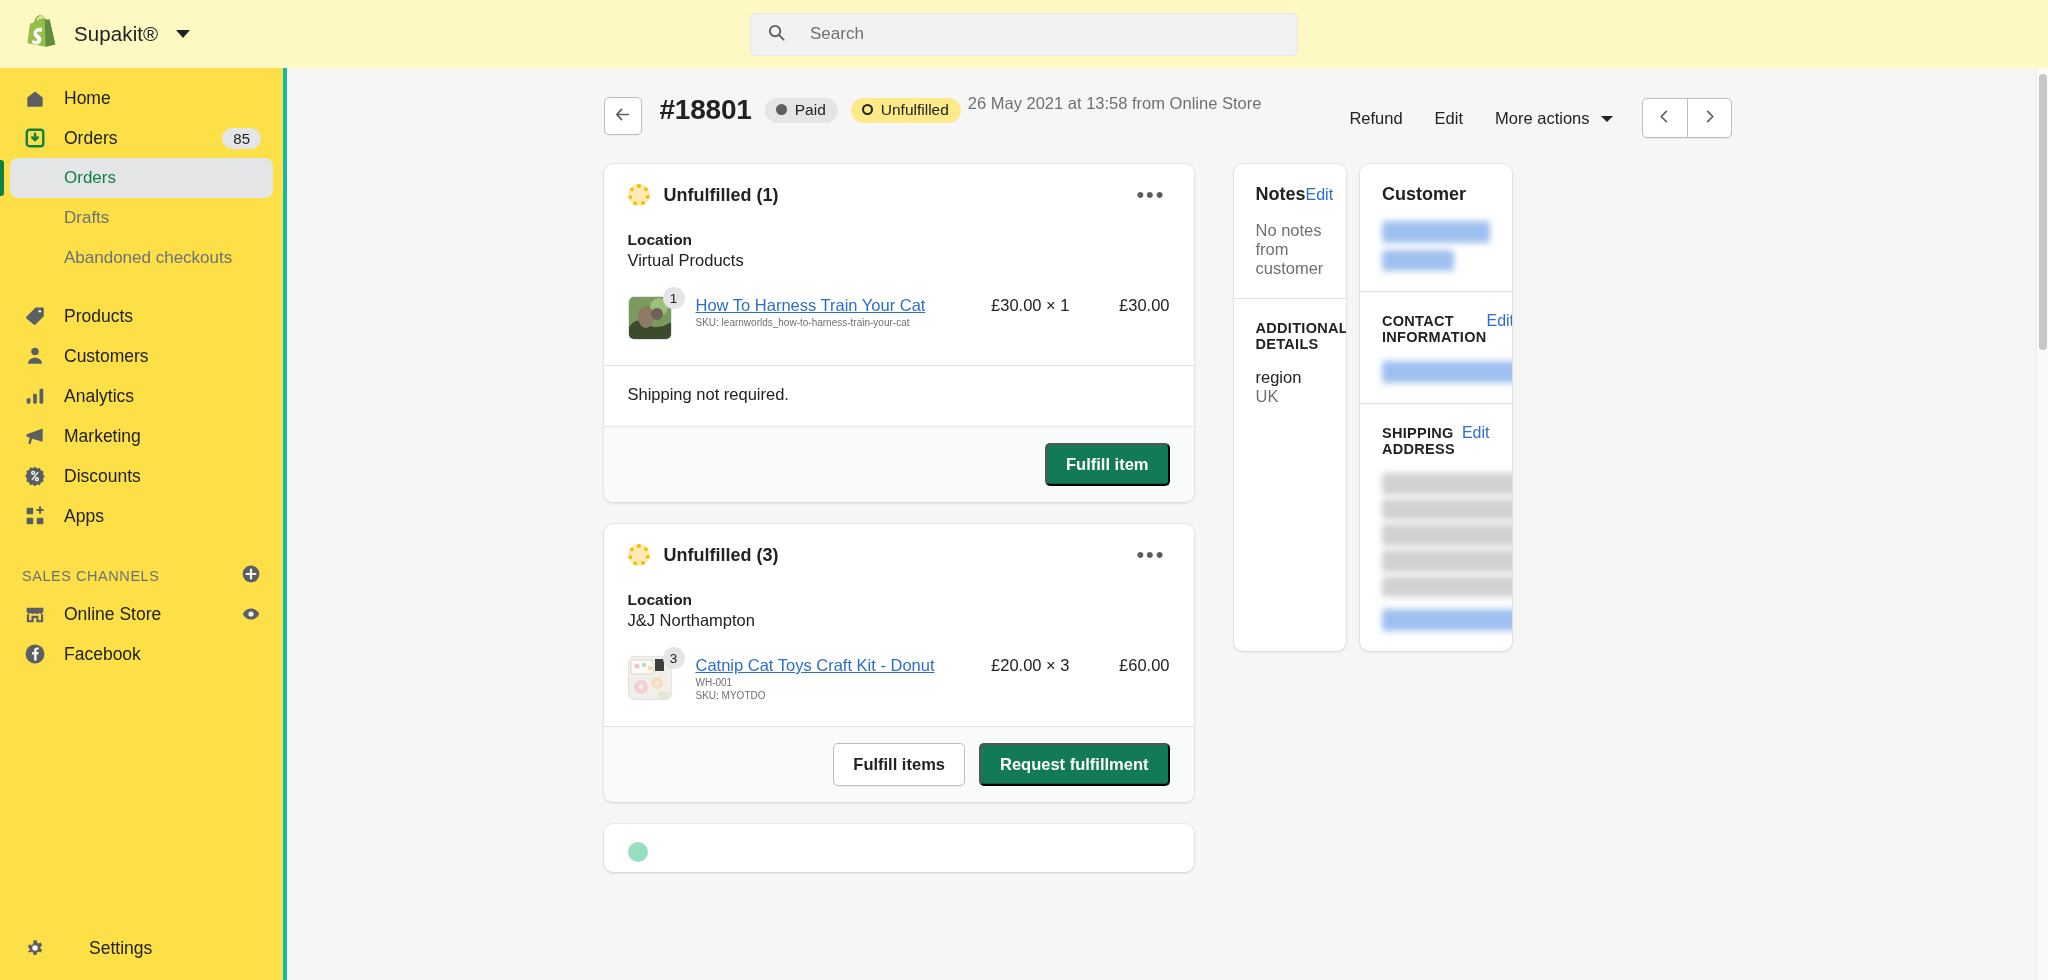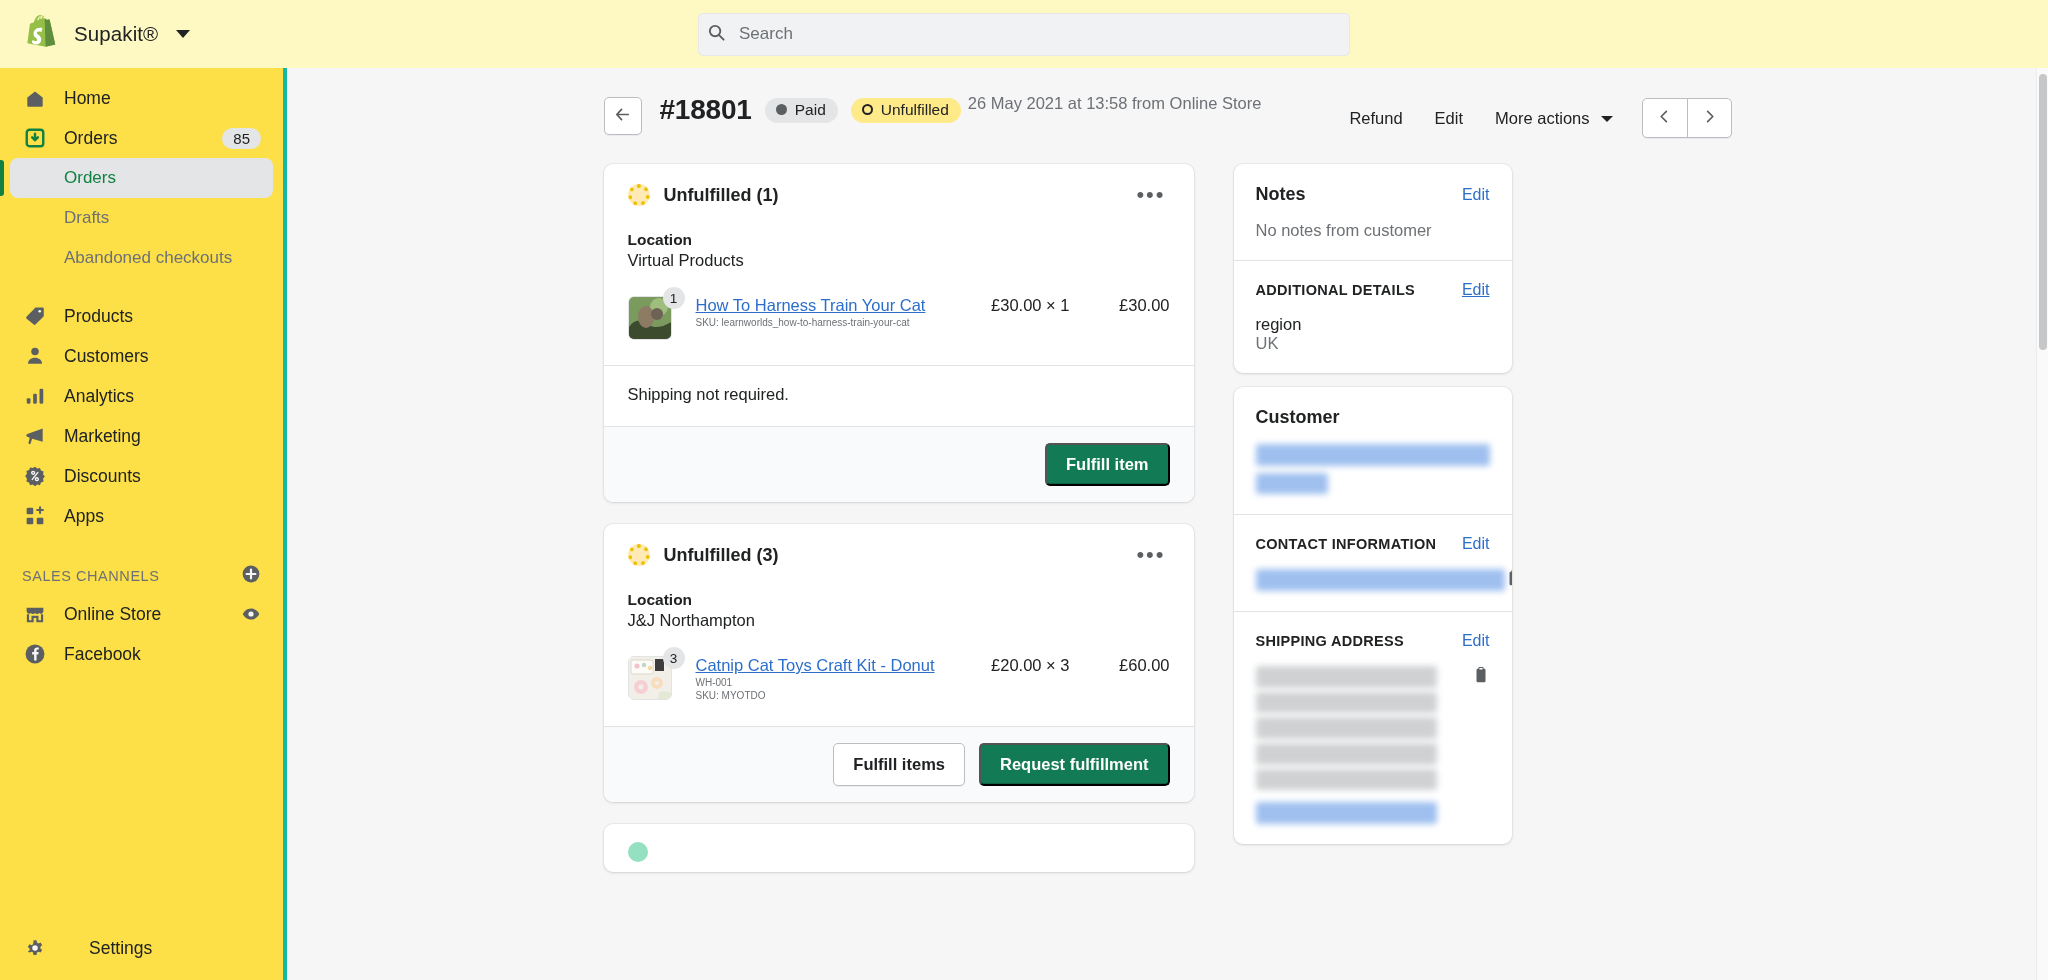--- a/index.html
+++ b/index.html
@@ -32,26 +32,26 @@
   }
   .caret-down {
     width: 0; height: 0;
     border-left: 7px solid transparent;
     border-right: 7px solid transparent;
     border-top: 8px solid #202223;
     margin-left: 4px;
   }
   .searchzone { flex: 1; display: flex; justify-content: center; }
   .searchbox {
-    width: 652px; height: 43px;
+    width: 548px; height: 43px;
     background: #f1f2f3;
     border: 1px solid #e6e7e8;
     border-radius: 5px;
     display: flex; align-items: center;
-    gap: 13px; padding: 0 8px;
+    gap: 24px; padding: 0 16px;
   }
   .searchbox .ph {
     font-size: 17px; color: #6d7175;
   }
   .topbar-right { width: 287px; min-width: 287px; }
 
   
   .shell { flex: 1; display: flex; min-height: 0; position: relative; }
 
   
@@ -160,21 +160,21 @@
   }
   .pager div {
     width: 44px; height: 38px; display: flex; align-items: center; justify-content: center;
     cursor: pointer; color: #5c5f62;
   }
   .pager div + div { border-left: 1px solid #babec3; }
 
   
   .cols { display: flex; gap: 40px; margin-top: 26px; align-items: flex-start; }
   .col-main { width: 590px; display: flex; flex-direction: column; gap: 22px; }
-  .col-side { width: 278px; display: flex; flex-direction: column; gap: 14px; }
+  .col-side { width: 278px; display: flex; flex-direction: row; gap: 14px; }
 
   .card {
     background: #fff; border-radius: 9px;
     box-shadow: 0 0 0 1px rgba(63,63,68,.05), 0 1px 3px rgba(63,63,68,.15);
     overflow: hidden;
   }
   .card-pad { padding: 21px 24px; }
 
   .fulfil-head {
     display: flex; align-items: center; gap: 14px;

